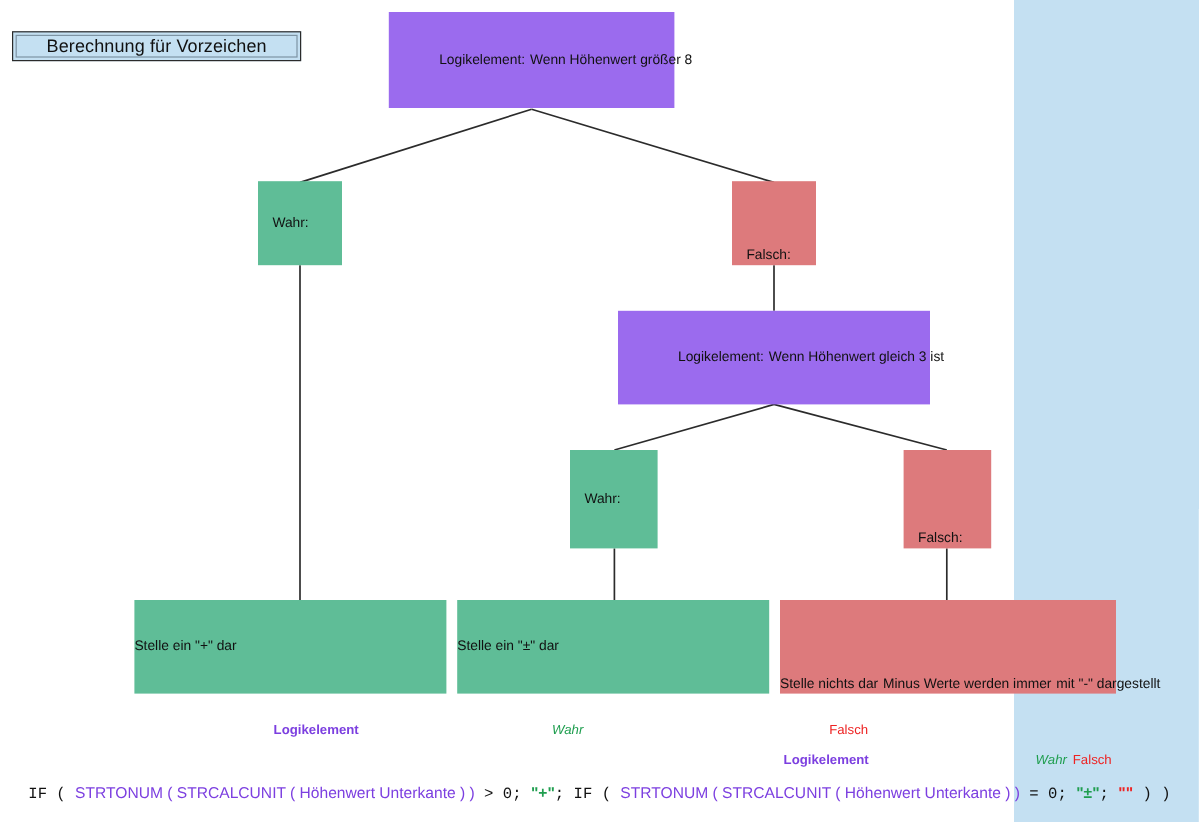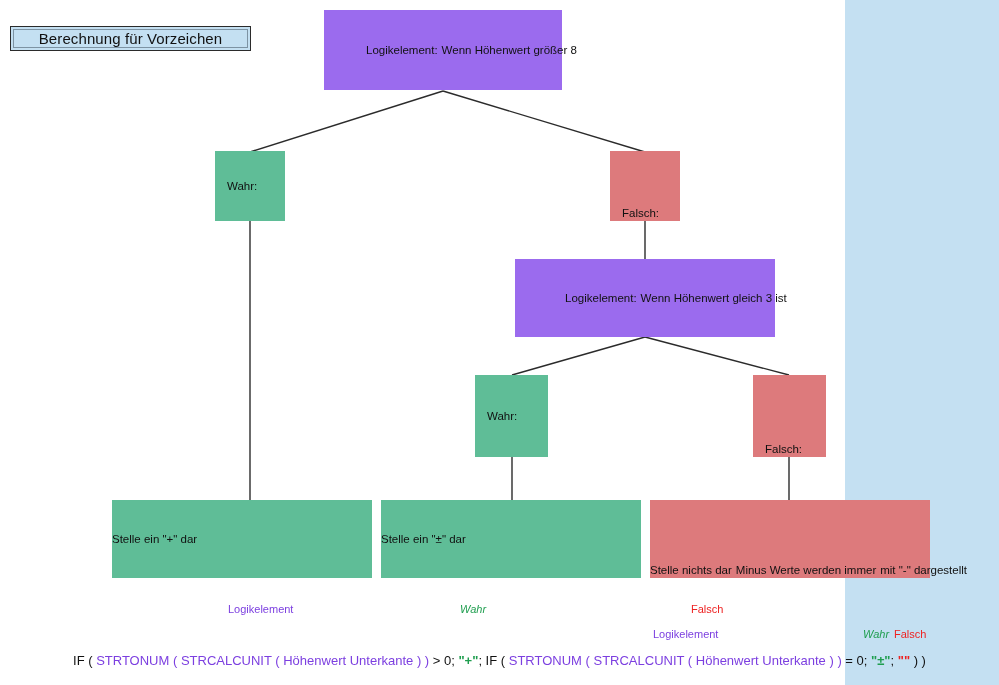--- a/index.html
+++ b/index.html
@@ -110,32 +110,32 @@
     position: absolute;
     left: 0;
     top: 653px;
     width: 999px;
     text-align: center;
     font-size: 13px;
     color: #111;
     white-space: nowrap;
     z-index: 3;
   }
-  .tok-black { color: #111; }
+  .tok-black { color: #111; font-family: Liberation Mono, monospace; }
   .tok-purple { color: #7c3fe0; }
   .tok-green { color: #1f9e4f; font-weight: bold; }
   .tok-red { color: #ee2222; font-weight: bold; }
 
   .brk-label {
     position: absolute;
     font-size: 11px;
     white-space: nowrap;
     z-index: 3;
   }
-  .brk-label.purple { color: #7c3fe0; }
+  .brk-label.purple { color: #7c3fe0; font-weight: bold; }
   .brk-label.green  { color: #1f9e4f; font-style: italic; }
   .brk-label.red    { color: #ee2222; }
 </style>
 </head>
 <body>
 
 <div id="canvas">
 
   <svg class="lines" viewBox="0 0 999 685">
     <g stroke="#2b2b2b" stroke-width="1.4" fill="none">

